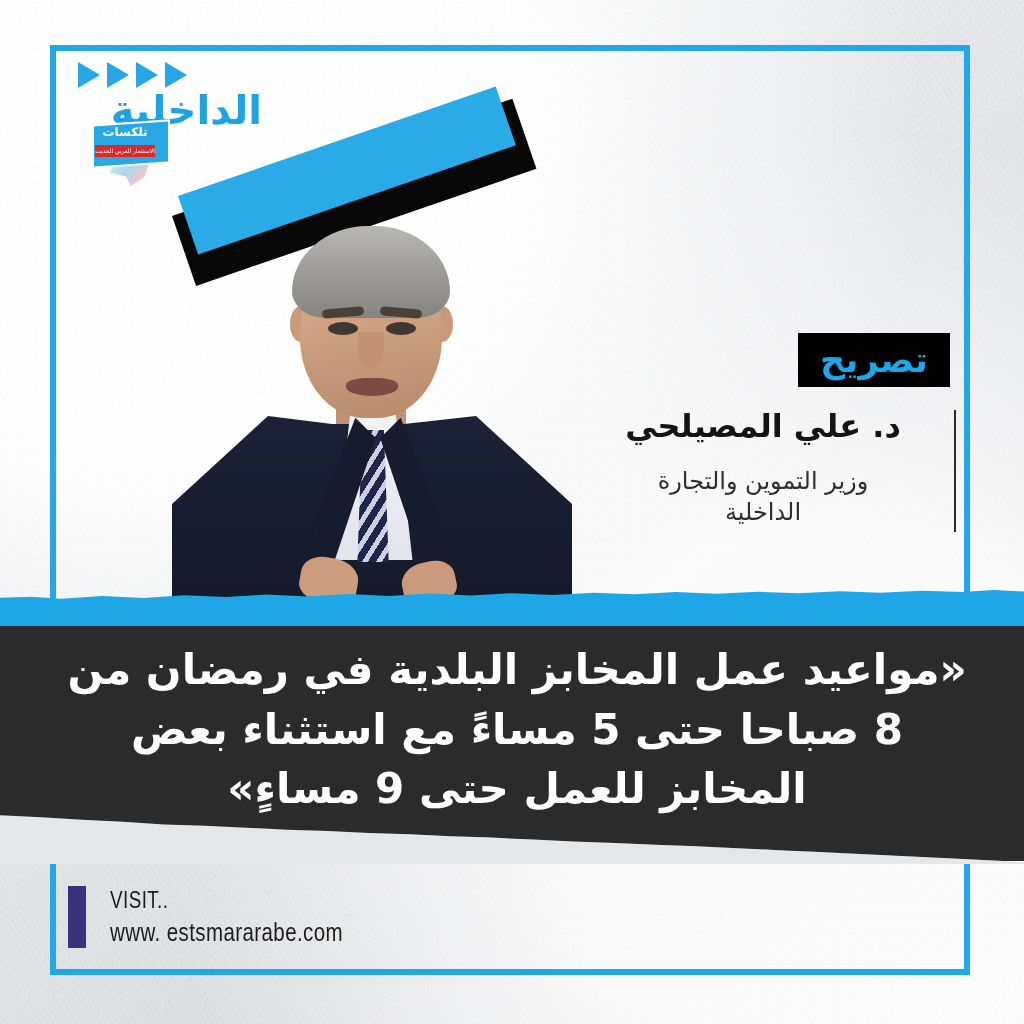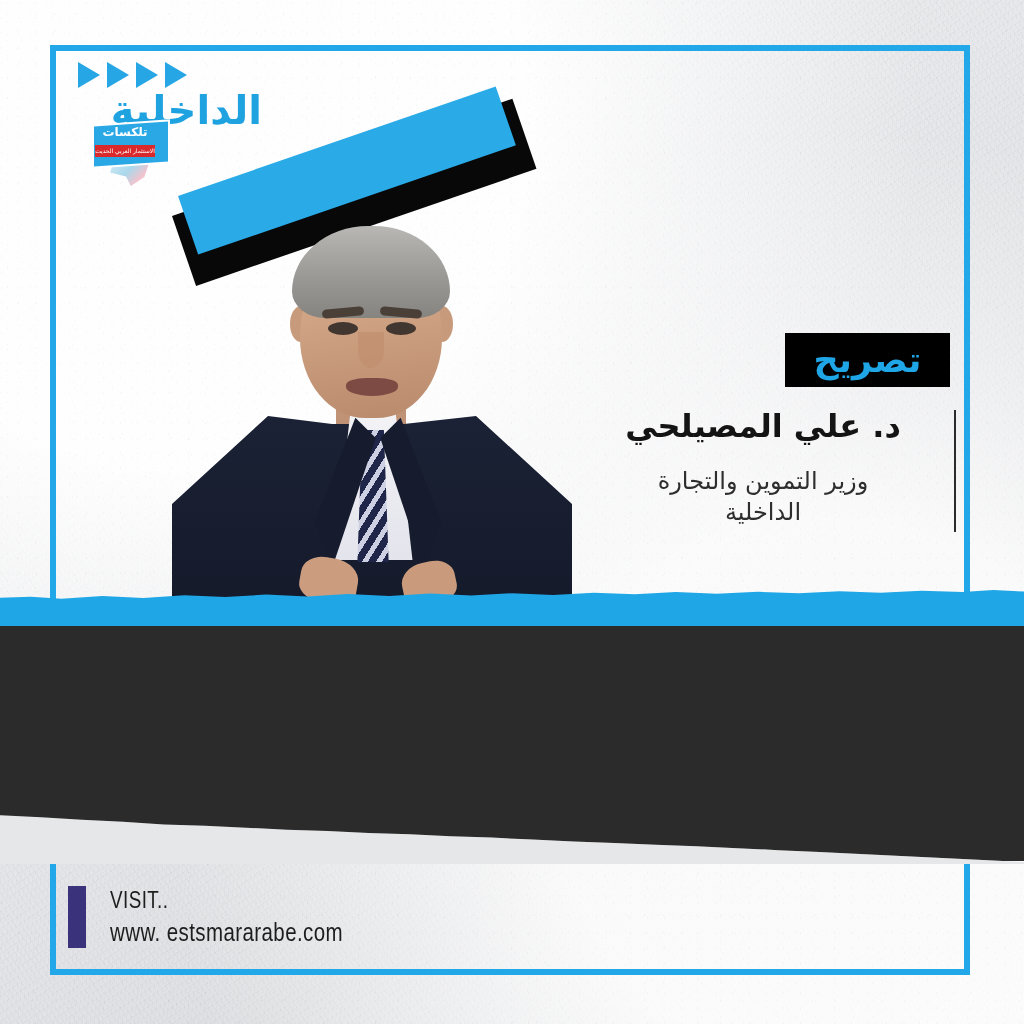--- a/index.html
+++ b/index.html
@@ -136,21 +136,21 @@
   .p-brow-l{position:absolute;left:172px;top:128px;width:42px;height:9px;background:#4b4038;border-radius:6px;transform:rotate(-5deg);}
   .p-brow-r{position:absolute;left:230px;top:128px;width:42px;height:9px;background:#4b4038;border-radius:6px;transform:rotate(5deg);}
   .p-eye-l{position:absolute;left:178px;top:142px;width:30px;height:13px;background:#413630;border-radius:50%;}
   .p-eye-r{position:absolute;left:236px;top:142px;width:30px;height:13px;background:#413630;border-radius:50%;}
   .p-nose{position:absolute;left:208px;top:152px;width:26px;height:36px;background:#c08f70;border-radius:0 0 50% 50%;opacity:.75;}
   .p-mouth{position:absolute;left:196px;top:198px;width:52px;height:18px;background:#7d4a44;border-radius:40% 40% 50% 50%;}
   .p-hand-l{position:absolute;left:150px;top:378px;width:58px;height:44px;background:#cb9c7e;border-radius:40% 45% 30% 35%;transform:rotate(10deg);}
   .p-hand-r{position:absolute;left:252px;top:382px;width:54px;height:42px;background:#c99a7c;border-radius:45% 40% 35% 30%;transform:rotate(-12deg);}
   
   .badge{
-    position:absolute;right:74px;top:333px;width:165px;height:54px;
+    position:absolute;right:74px;top:333px;width:152px;height:54px;
     background:#000;display:flex;align-items:center;justify-content:center;
   }
   .badge-txt{
     color:#1fa6e6;font-size:35px;font-weight:bold;direction:rtl;
     font-family:"DejaVu Sans", sans-serif;line-height:1;
   }
   
   .speaker{
     position:absolute;right:86px;top:408px;width:350px;
     text-align:center;direction:rtl;
@@ -272,20 +272,21 @@
     <span class="speaker-rule"></span>
     <div class="speaker-name">د. علي المصيلحي</div>
     <div class="speaker-title">وزير التموين والتجارة</div>
     <div class="speaker-title" style="margin-top:0">الداخلية</div>
   </div>
 
   <div class="blue-band"></div>
   <div class="headline-band">
     <div class="tear-shade"></div>
   </div>
+  <div class="headline">«مواعيد عمل المخابز البلدية في رمضان من 8 صباحا حتى 5 مساءً مع استثناء بعض المخابز للعمل حتى 9 مساءٍ»</div>
 
   <div class="visit">
     <span class="visit-bar"></span>
     <span class="visit-txt">
       <span class="visit-line1" style="display:block">VISIT..</span>
       <span class="visit-line2" style="display:block">www. estsmararabe.com</span>
     </span>
   </div>
 
 </div>

